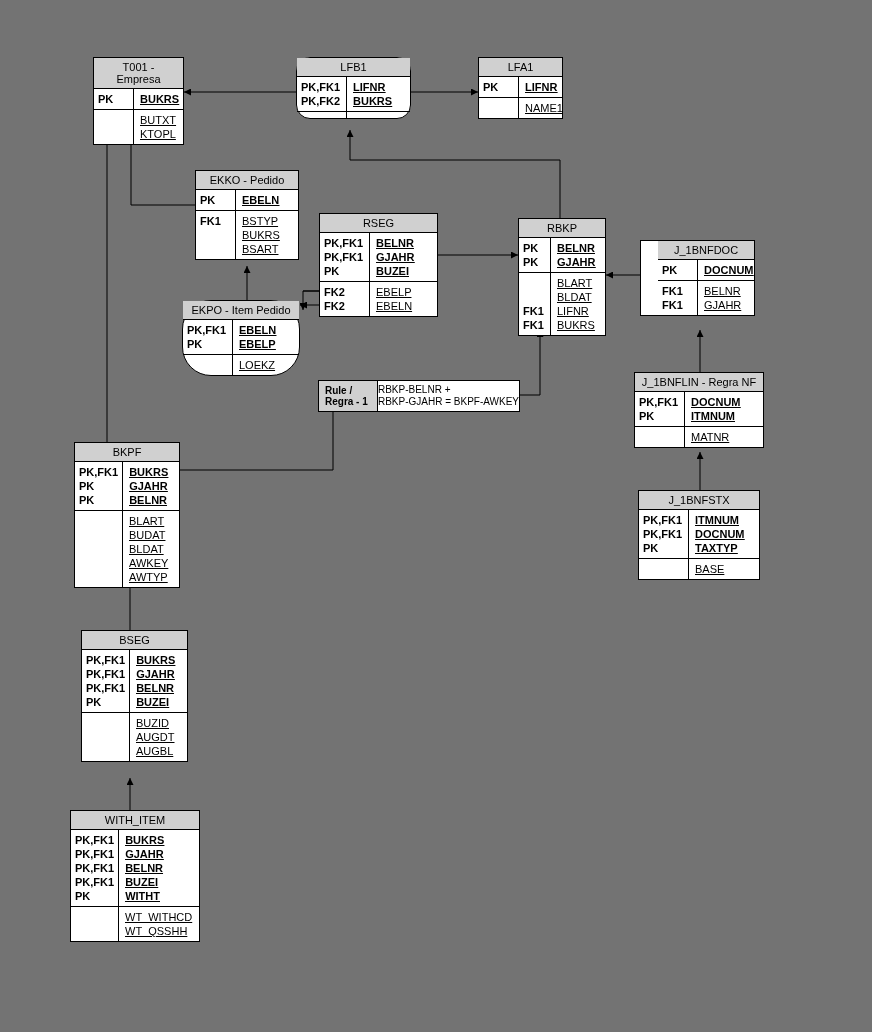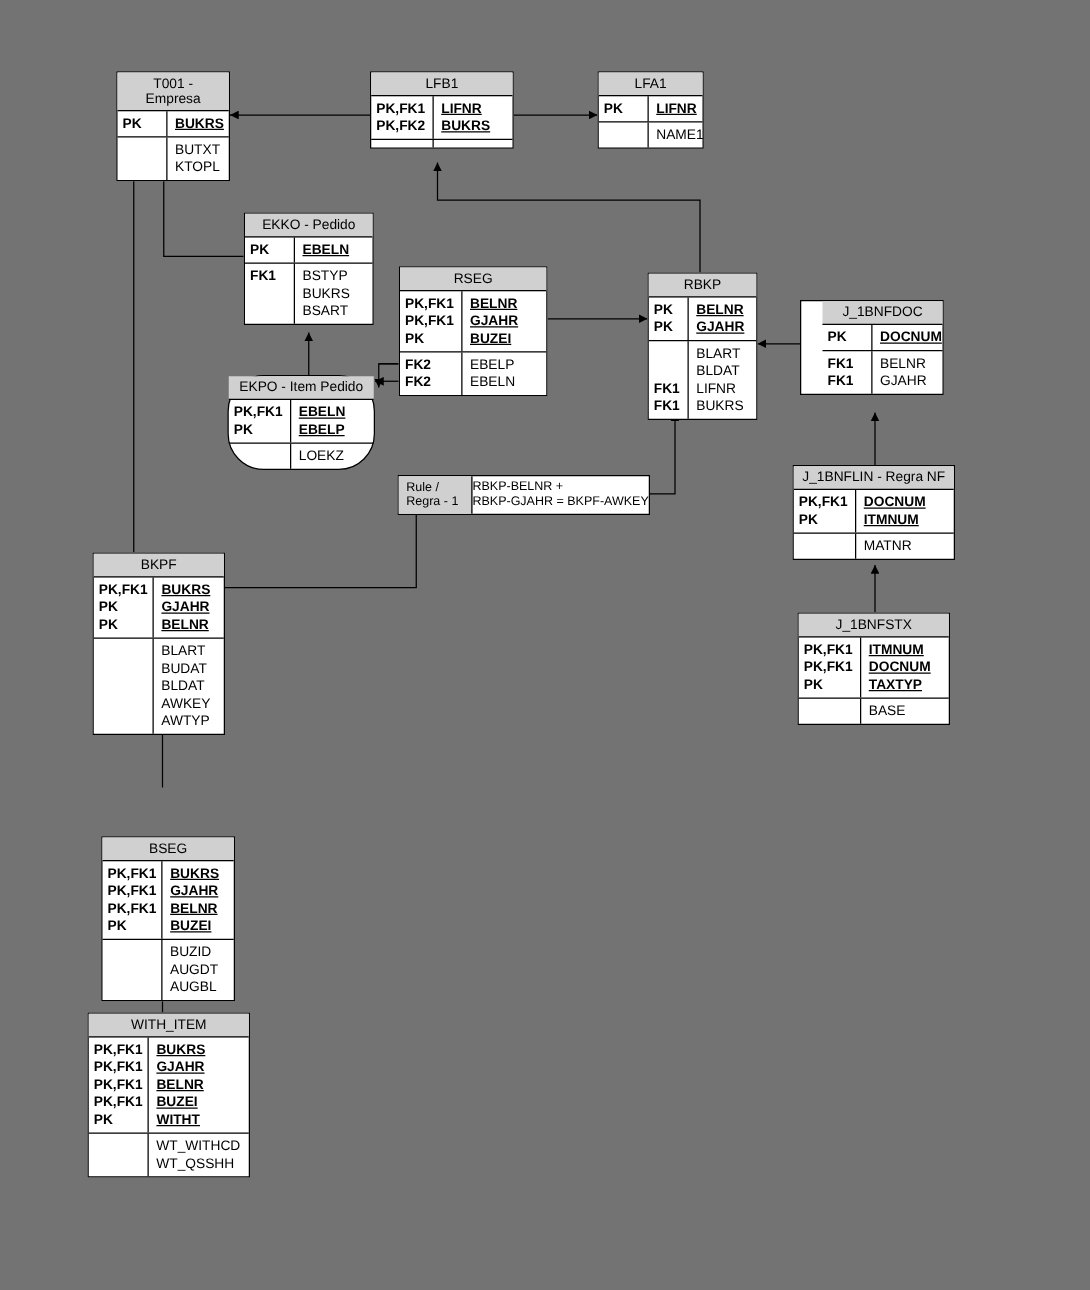--- a/index.html
+++ b/index.html
@@ -42,35 +42,36 @@
     min-width: 40px;
     box-sizing: border-box;
     white-space: pre;
     line-height: 14px;
   }
   .entity .fields {
     padding: 3px 6px;
     box-sizing: border-box;
     white-space: pre;
     line-height: 14px;
+    text-decoration: underline;
   }
   .pk { font-weight: bold; text-decoration: underline; }
   .note {
     position: absolute;
     border: 1px solid #000;
     background: #fff;
     display: flex;
     font-size: 10px;
     box-sizing: border-box;
   }
   .note .nlabel {
     background: #d0d0d0;
     border-right: 1px solid #000;
     padding: 4px 6px;
-    font-weight: normal;
+    font-weight: bold;
     box-sizing: border-box;
     display:flex;
     align-items:center;
   }
   .note .ntext {
     padding: 3px 0;
     white-space: pre;
     line-height: 12px;
     box-sizing: border-box;
   }
@@ -133,21 +134,21 @@
       <div class="keys">PK</div>
       <div class="fields"><span class="pk">BUKRS</span></div>
     </div>
     <div class="row">
       <div class="keys"></div>
       <div class="fields">BUTXT
 KTOPL</div>
     </div>
   </div>
 
-  <div class="entity" style="left:296px; top:57px; width:115px;">
+  <div class="entity" style="left:296px; top:57px; width:115px;border-radius:14px;">
     <div class="title">LFB1</div>
     <div class="row">
       <div class="keys" style="min-width:50px">PK,FK1
 PK,FK2</div>
       <div class="fields"><span class="pk">LIFNR
 BUKRS</span></div>
     </div>
     <div class="row">
       <div class="keys" style="min-width:50px"></div>
       <div class="fields"></div>
@@ -289,21 +290,21 @@
     <div class="row">
       <div class="keys" style="min-width:48px"></div>
       <div class="fields">BLART
 BUDAT
 BLDAT
 AWKEY
 AWTYP</div>
     </div>
   </div>
 
-  <div class="entity" style="left:81px; top:630px; width:107px;margin-top:39px;">
+  <div class="entity" style="left:81px; top:630px; width:107px;">
     <div class="title">BSEG</div>
     <div class="row">
       <div class="keys" style="min-width:48px">PK,FK1
 PK,FK1
 PK,FK1
 PK</div>
       <div class="fields"><span class="pk">BUKRS
 GJAHR
 BELNR
 BUZEI</span></div>

